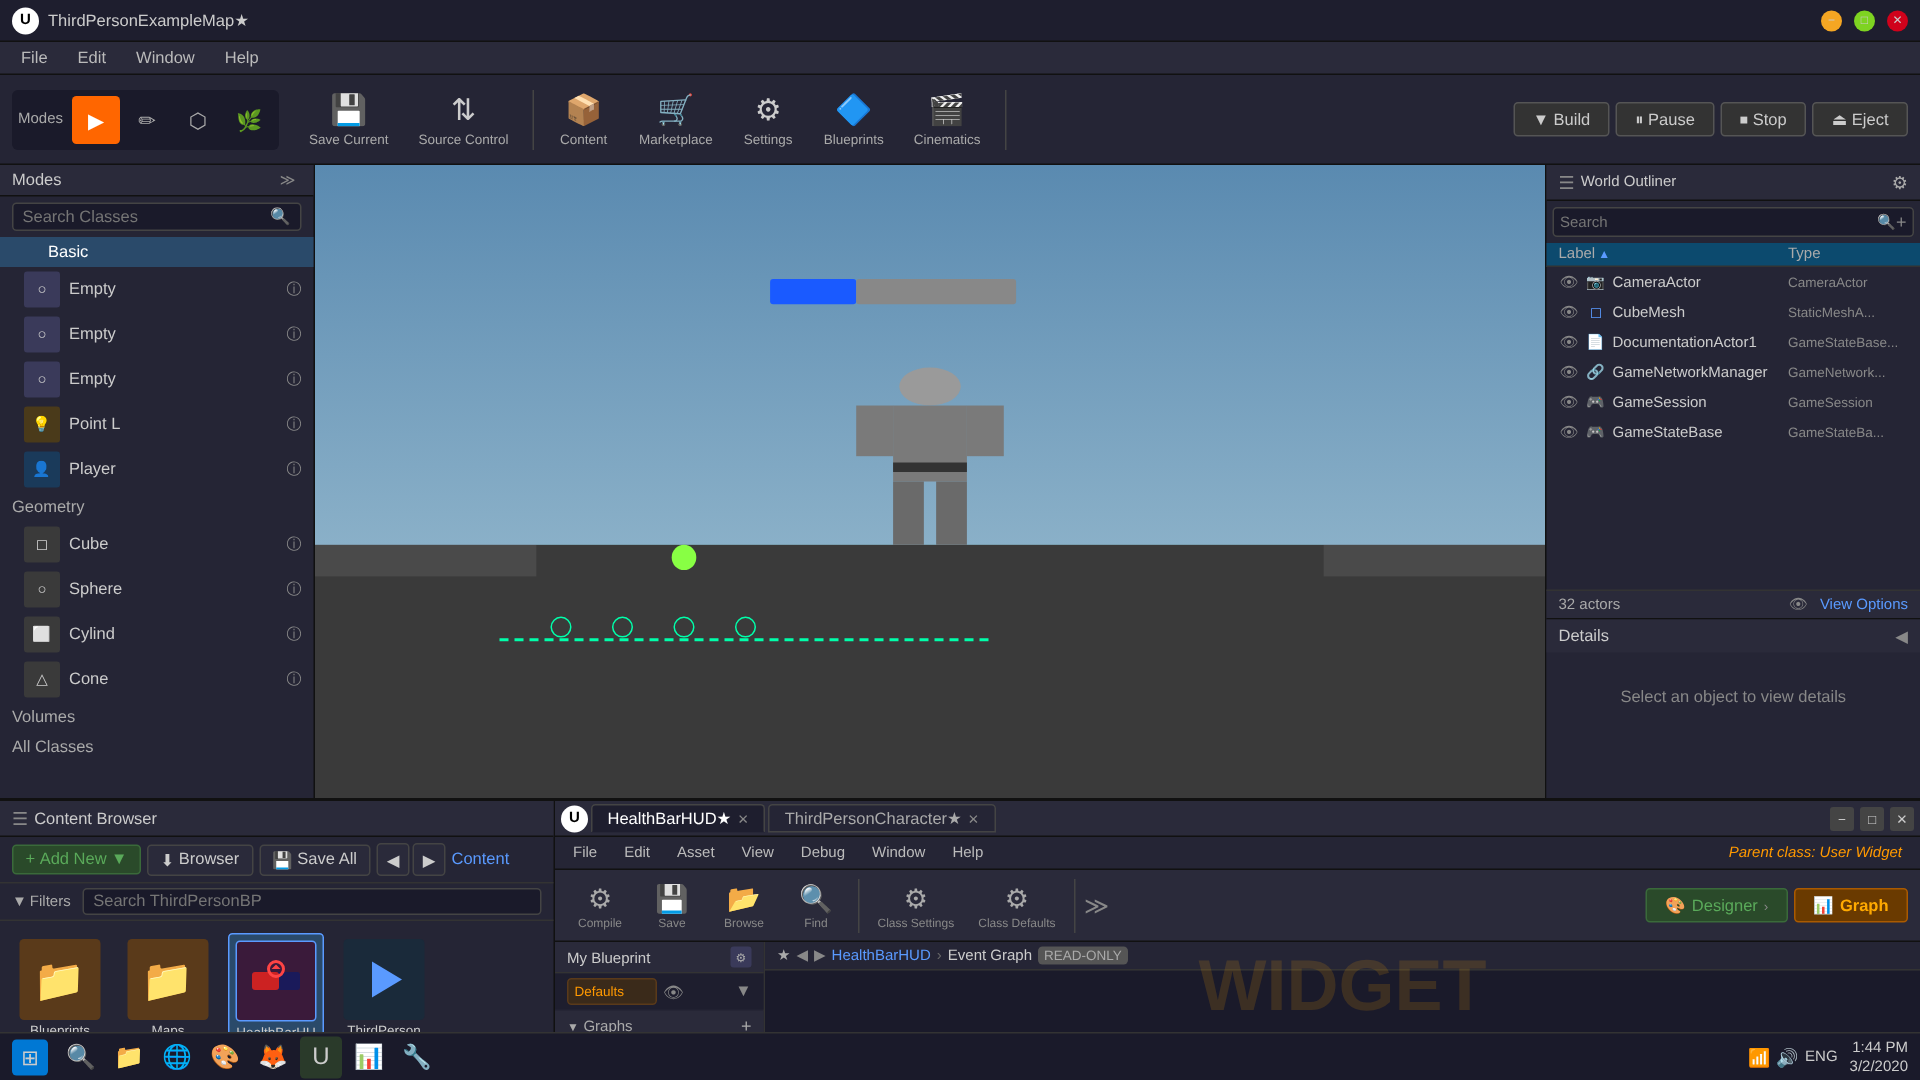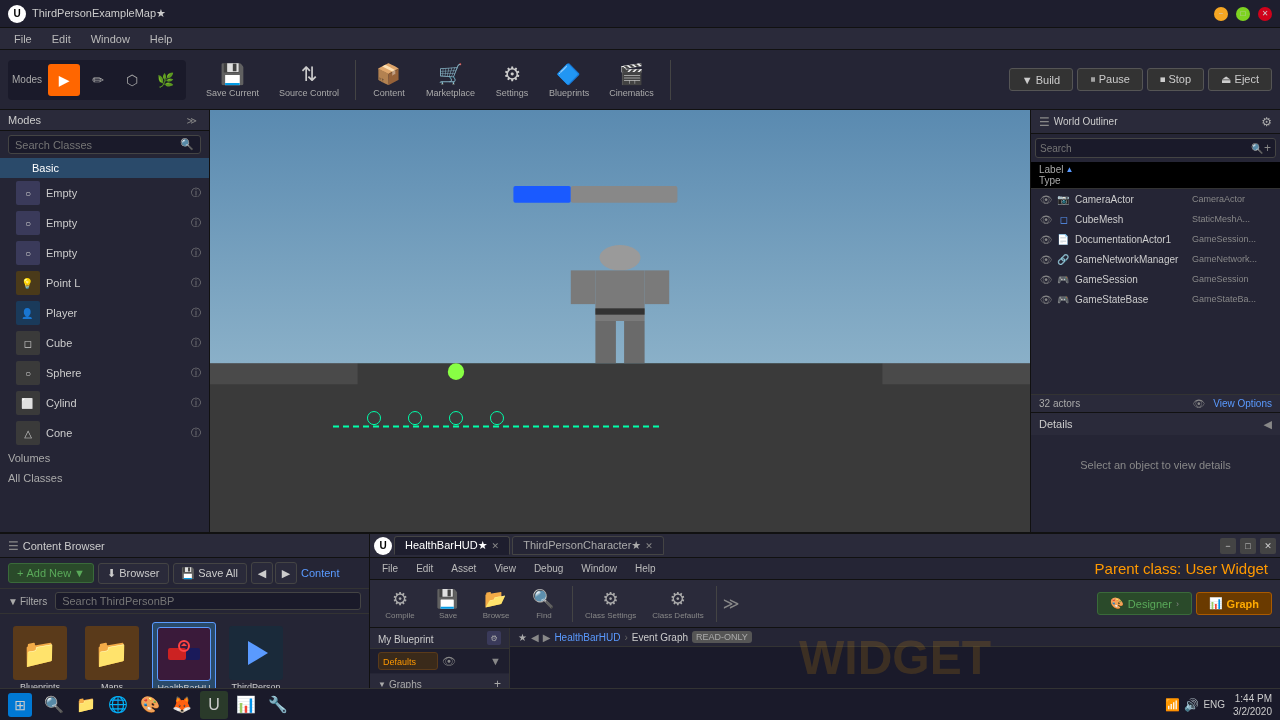--- a/index.html
+++ b/index.html
@@ -55,21 +55,21 @@
     #viewport { flex: 1; background: #2a2a2a; position: relative; overflow: hidden; }
     #viewport-bg { width: 100%; height: 100%; background: linear-gradient(180deg, #5a7a9a 0%, #4a6a8a 30%, #3a5a3a 70%, #2a2a2a 100%); }
 
     
     #right-panel { width: 250px; background: #252535; border-left: 1px solid #111; display: flex; flex-direction: column; flex-shrink: 0; }
     .panel-header { display: flex; align-items: center; background: #2a2a3a; height: 24px; padding: 0 8px; border-bottom: 1px solid #111; gap: 4px; }
     .panel-title { font-size: 10px; color: #ccc; flex: 1; }
     .panel-icon { font-size: 12px; color: #aaa; cursor: pointer; }
     .outliner-search { display: flex; align-items: center; background: #1a1a2a; border: 1px solid #444; margin: 4px; border-radius: 3px; padding: 2px 4px; }
     .outliner-search input { background: none; border: none; color: #ccc; font-size: 10px; outline: none; flex: 1; }
-    .outliner-cols { display: flex; padding: 2px 8px; border-bottom: 1px solid #333; background: #000000; flex-direction: column; }
+    .outliner-cols { display: flex; padding: 2px 8px; border-bottom: 1px solid #333; background: #0c4a6e; }
     .col-label { flex: 1; font-size: 10px; color: #aaa; display: flex; align-items: center; gap: 2px; cursor: pointer; }
     .col-type { width: 80px; font-size: 10px; color: #aaa; cursor: pointer; }
     .outliner-item { display: flex; align-items: center; padding: 2px 8px; cursor: pointer; gap: 4px; height: 20px; }
     .eye-icon { width: 14px; height: 14px; color: #888; font-size: 10px; display: flex; align-items: center; justify-content: center; }
     .actor-icon { width: 14px; height: 14px; font-size: 10px; color: #5a9aff; display: flex; align-items: center; justify-content: center; }
     .actor-name { flex: 1; font-size: 10px; color: #ccc; }
     .actor-type { width: 80px; font-size: 9px; color: #888; overflow: hidden; text-overflow: ellipsis; white-space: nowrap; }
     .outliner-footer { display: flex; align-items: center; padding: 3px 8px; background: #2a2a3a; border-top: 1px solid #333; gap: 8px; }
     .actor-count { font-size: 10px; color: #aaa; flex: 1; }
     .view-options { font-size: 10px; color: #5a9aff; cursor: pointer; }
@@ -104,21 +104,21 @@
 
     
     #blueprint-panel { flex: 1; background: #1e1e2e; display: flex; flex-direction: column; position: relative; }
     .bp-titlebar { display: flex; align-items: center; background: #2a2a3a; height: 24px; padding: 0 4px; border-bottom: 1px solid #111; gap: 2px; }
     .bp-tab { display: flex; align-items: center; background: #252535; padding: 2px 10px; border-radius: 3px 3px 0 0; font-size: 11px; color: #aaa; cursor: pointer; gap: 4px; border: 1px solid #444; }
     .bp-tab.active { background: #1e1e2e; color: #fff; border-bottom-color: #1e1e2e; }
     .bp-win-btns { margin-left: auto; display: flex; gap: 4px; }
     .bp-win-btn { width: 16px; height: 16px; background: #444; border-radius: 2px; display: flex; align-items: center; justify-content: center; cursor: pointer; font-size: 9px; color: #ccc; }
     .bp-menubar { display: flex; align-items: center; background: #252535; height: 22px; padding: 0 4px; border-bottom: 1px solid #111; gap: 2px; }
     .bp-menu-item { padding: 2px 8px; color: #bbb; font-size: 10px; cursor: pointer; }
-    .bp-parent { margin-left: auto; font-size: 15px; color: #aaa; padding-right: 8px; }
+    .bp-parent { margin-left: auto; font-size: 10px; color: #aaa; padding-right: 8px; font-style: italic; }
     .bp-parent span { color: #ff9900; cursor: pointer; }
     .bp-toolbar { display: flex; align-items: center; background: #2a2a3a; height: 48px; padding: 4px 8px; border-bottom: 1px solid #111; gap: 4px; }
     .bp-tool-btn { display: flex; flex-direction: column; align-items: center; justify-content: center; padding: 2px 6px; border-radius: 3px; cursor: pointer; min-width: 44px; gap: 1px; }
     .bp-tool-icon { font-size: 18px; color: #aaa; }
     .bp-tool-label { font-size: 8px; color: #888; }
     .bp-toolbar-sep { width: 1px; height: 36px; background: #444; margin: 0 2px; }
     .bp-toolbar-right { margin-left: auto; display: flex; gap: 4px; align-items: center; }
     .designer-btn { padding: 4px 12px; background: #2a4a2a; border: 1px solid #3a6a3a; border-radius: 3px; color: #5aaa5a; font-size: 11px; cursor: pointer; display: flex; align-items: center; gap: 4px; }
     .graph-btn { padding: 4px 12px; background: #6a3a00; border: 1px solid #aa5a00; border-radius: 3px; color: #ffaa00; font-size: 11px; cursor: pointer; display: flex; align-items: center; gap: 4px; font-weight: bold; }
     .bp-side { display: flex; flex: 1; overflow: hidden; }
@@ -252,20 +252,21 @@
         <div class="class-icon" style="background:#4a3a1a;">💡</div>
         <span class="class-name">Point L</span>
         <span class="class-info">ⓘ</span>
       </div>
       <div class="class-item">
         <div class="class-icon" style="background:#1a3a5a;">👤</div>
         <span class="class-name">Player</span>
         <span class="class-info">ⓘ</span>
       </div>
 
+      <div class="section-header">Geometry</div>
 
       <div class="class-item">
         <div class="class-icon" style="background:#3a3a3a;">◻</div>
         <span class="class-name">Cube</span>
         <span class="class-info">ⓘ</span>
       </div>
       <div class="class-item">
         <div class="class-icon" style="background:#3a3a3a;">○</div>
         <span class="class-name">Sphere</span>
         <span class="class-info">ⓘ</span>
@@ -360,21 +361,21 @@
         <div class="outliner-item">
           <div class="eye-icon">👁</div>
           <div class="actor-icon">◻</div>
           <span class="actor-name">CubeMesh</span>
           <span class="actor-type">StaticMeshA...</span>
         </div>
         <div class="outliner-item">
           <div class="eye-icon">👁</div>
           <div class="actor-icon">📄</div>
           <span class="actor-name">DocumentationActor1</span>
-          <span class="actor-type">GameSession...</span>
+          <span class="actor-type">GameStateBase...</span>
         </div>
         <div class="outliner-item">
           <div class="eye-icon">👁</div>
           <div class="actor-icon">🔗</div>
           <span class="actor-name">GameNetworkManager</span>
           <span class="actor-type">GameNetwork...</span>
         </div>
         <div class="outliner-item">
           <div class="eye-icon">👁</div>
           <div class="actor-icon">🎮</div>

